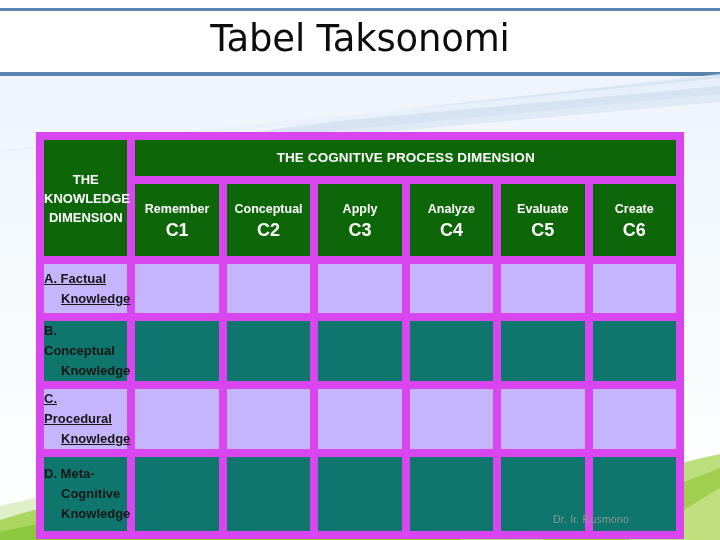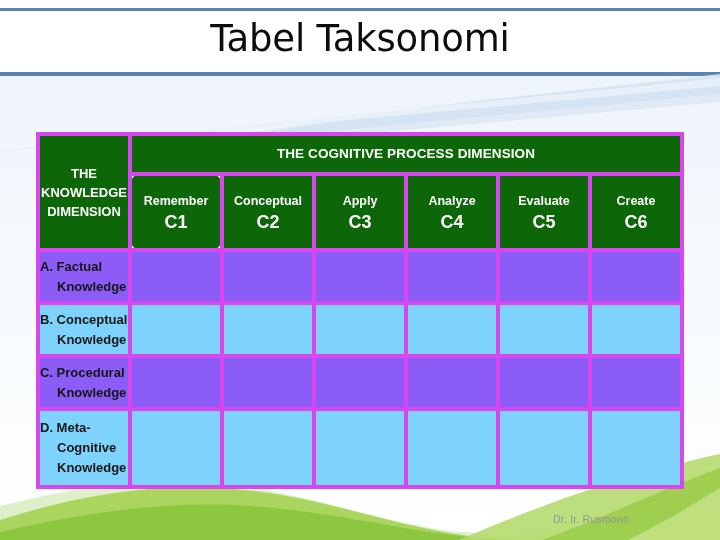--- a/index.html
+++ b/index.html
@@ -93,21 +93,21 @@
   .tax-table {
     position: absolute;
     left: 36px;
     top: 124px;
     width: 648px;
     border-collapse: collapse;
     table-layout: fixed;
     background: #eff3e9;
   }
   .tax-table td, .tax-table th {
-    border: 4px solid #d946ef;
+    border: 8px solid #d946ef;
     padding: 0;
     margin: 0;
     vertical-align: middle;
   }
   .hdr {
     background: #0d6608;
     color: #ffffff;
     font-weight: bold;
     text-align: center;
     font-family: "Liberation Sans", sans-serif;
@@ -140,22 +140,22 @@
     font-weight: bold;
     color: #161616;
     text-align: left;
     padding: 5px 4px 5px 7px;
     vertical-align: top;
     font-family: "Liberation Sans", sans-serif;
   }
   .rowlabel .l1 { display: block; }
   .rowlabel .l2 { display: block; padding-left: 17px; }
 
-  tr.odd td { background: #8b5cf6; }
-  tr.even td { background: #7dd3fc; }
+  tr.odd td { background: #c4b5fd; text-decoration: underline; }
+  tr.even td { background: #0f766e; }
 
   tr.r-a td, tr.r-b td, tr.r-c td { height: 49px; }
   tr.r-d td { height: 74px; }
 </style>
 </head>
 <body>
 
 <div id="slide">
 
   <div class="top-bar"></div>

